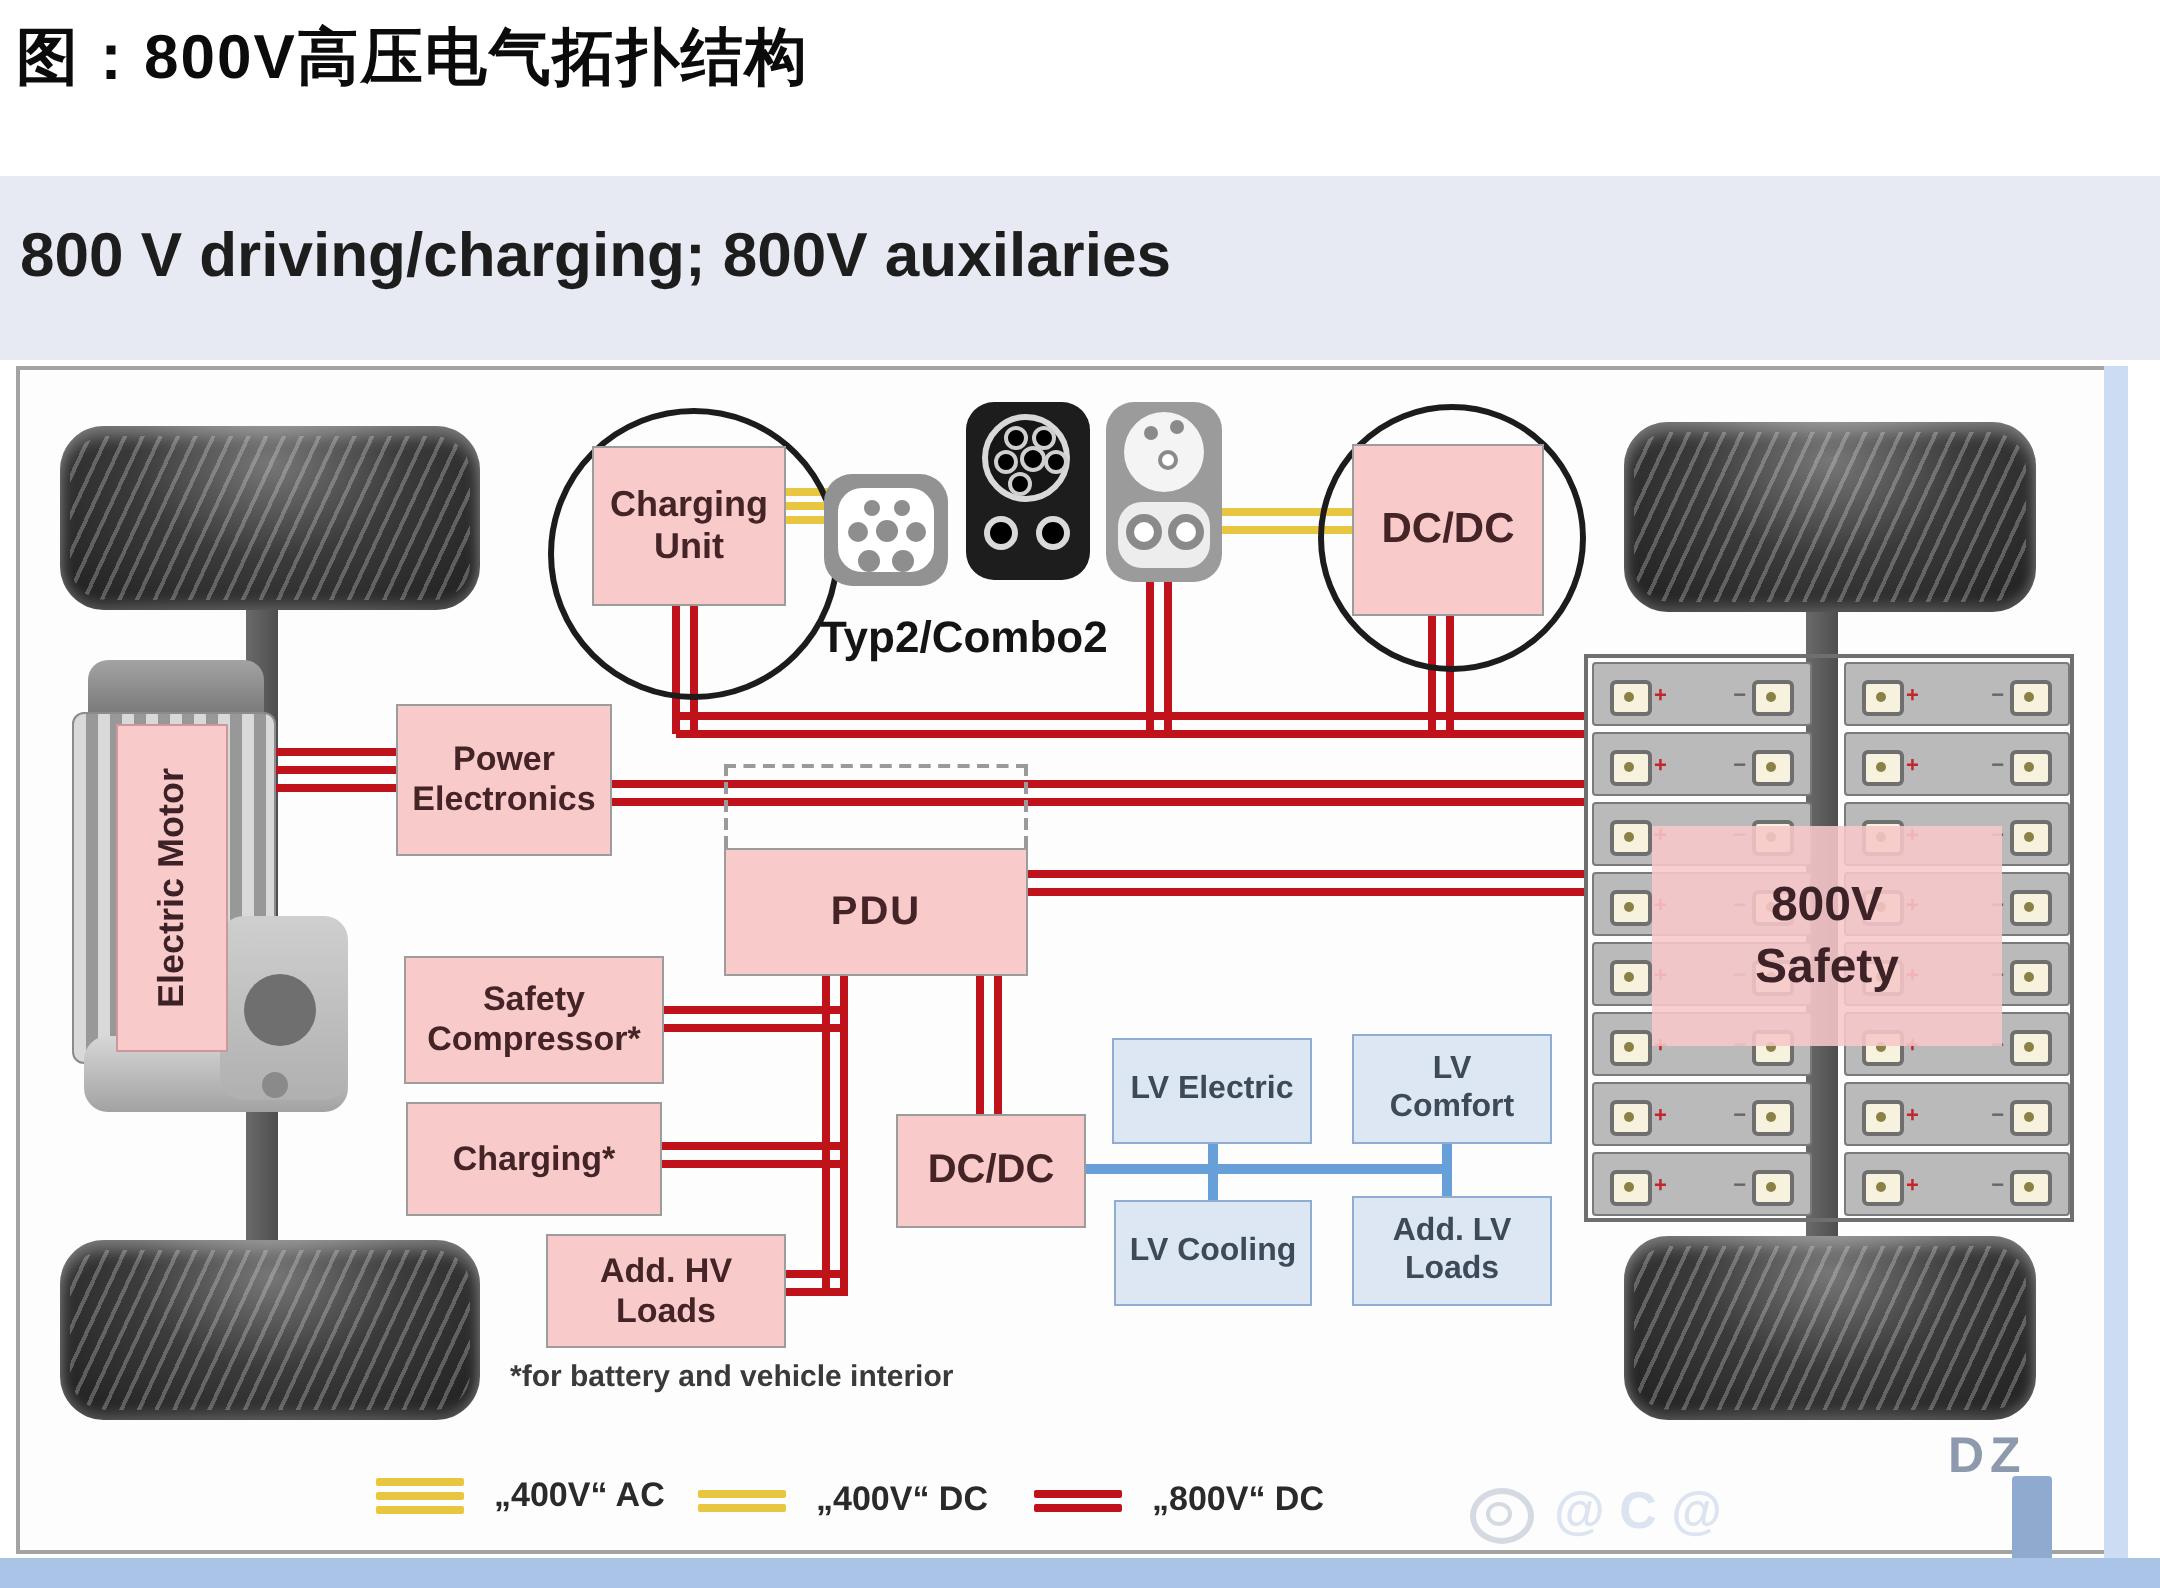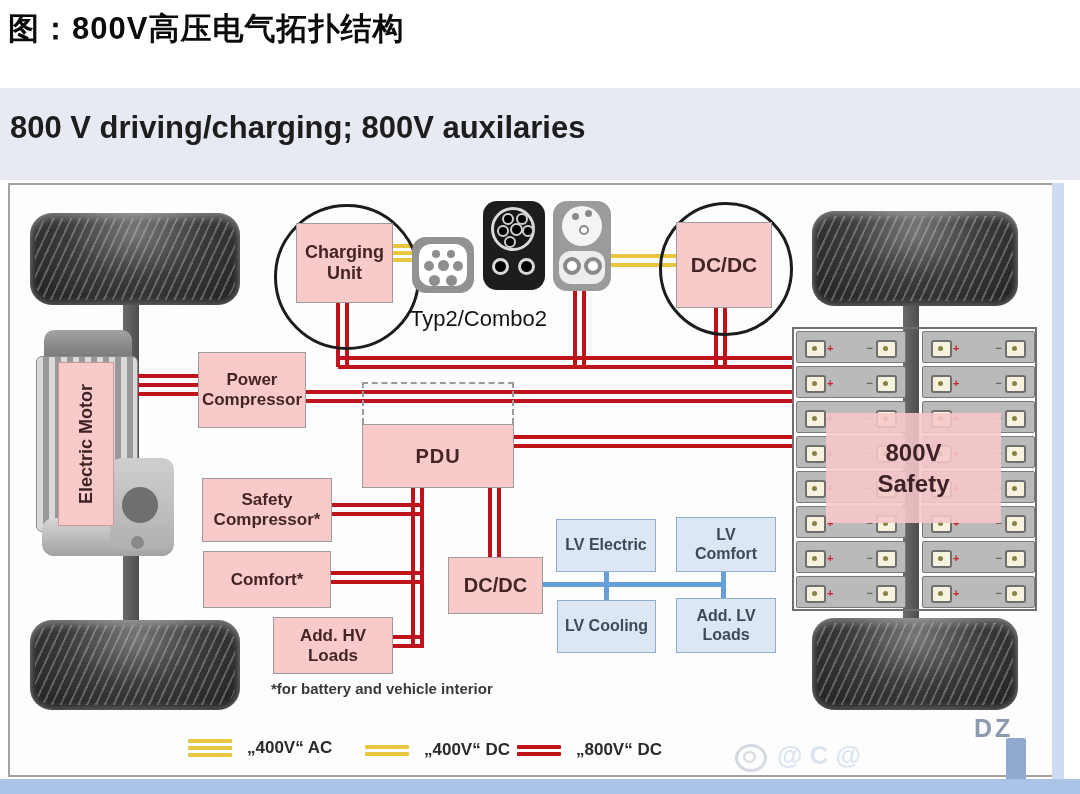--- a/index.html
+++ b/index.html
@@ -44,21 +44,21 @@
   .term{position:absolute;width:17px;height:14px;background:#f6f2dd;border:2px solid #6f6f6f;border-radius:3px;}
   .term i{position:absolute;left:5px;top:4px;width:5px;height:5px;border-radius:50%;background:#8a8146;font-style:normal;}
   .sign{position:absolute;font-size:11px;font-weight:bold;line-height:1;}
   .overlaypink{background:rgba(247,199,202,.88);display:flex;align-items:center;justify-content:center;text-align:center;font-weight:800;color:#3d2327;white-space:pre-line;font-size:24px;line-height:1.3;}
   
   .legend-item{display:flex;align-items:center;gap:15px;}
   .sw{width:44px;display:flex;flex-direction:column;gap:3px;}
   .sw b{height:4px;border-radius:1px;}
   .legend-label{font-size:17px;font-weight:bold;color:#2a2a2a;}
   .footnote{font-size:15px;font-weight:600;color:#3a3a3a;}
-  .typlabel{font-size:22px;font-weight:400;color:#141414;}
+  .typlabel{font-size:22px;font-weight:700;color:#141414;}
   .wm{color:#8d99ad;font-weight:800;}
 </style>
 </head>
 <body>
 
 <div class="abs page-title">图：800V高压电气拓扑结构</div>
 <div class="abs band"></div>
 <div class="abs subtitle">800 V driving/charging; 800V auxilaries</div>
 
 <div class="abs panel"></div>
@@ -130,24 +130,24 @@
   <div class="dot" style="left:19px;top:12px;width:7px;height:7px;background:#8a8a8a;"></div>
   <div class="dot" style="left:32px;top:9px;width:7px;height:7px;background:#8a8a8a;"></div>
   <div class="dot" style="left:26px;top:24px;width:10px;height:10px;border:2px solid #8a8a8a;background:#fff;box-sizing:border-box;"></div>
   <div class="dot" style="left:6px;top:50px;width:46px;height:33px;border-radius:12px;background:#ededed;"></div>
   <div class="dot" style="left:10px;top:56px;width:18px;height:18px;border:4px solid #8a8a8a;background:#fff;box-sizing:border-box;"></div>
   <div class="dot" style="left:31px;top:56px;width:18px;height:18px;border:4px solid #8a8a8a;background:#fff;box-sizing:border-box;"></div>
 </div>
 <div class="abs typlabel" style="left:410px;top:306px;">Typ2/Combo2</div>
 
 <div class="abs box" style="left:198px;top:352px;width:108px;height:76px;font-size:17px;">Power
-Compressor</div>
+Electronics</div>
 <div class="abs box" style="left:202px;top:478px;width:130px;height:64px;font-size:17px;">Safety
 Compressor*</div>
-<div class="abs box" style="left:203px;top:551px;width:128px;height:57px;font-size:17px;">Comfort*</div>
+<div class="abs box" style="left:203px;top:551px;width:128px;height:57px;font-size:17px;">Charging*</div>
 <div class="abs box" style="left:273px;top:617px;width:120px;height:57px;font-size:17px;">Add. HV
 Loads</div>
 
 <div class="abs dashedbox" style="left:362px;top:382px;width:152px;height:42px;"></div>
 <div class="abs box" style="left:362px;top:424px;width:152px;height:64px;font-size:20px;letter-spacing:1px;">PDU</div>
 
 <div class="abs box" style="left:448px;top:557px;width:95px;height:57px;font-size:20px;">DC/DC</div>
 <div class="abs box lvbox" style="left:556px;top:519px;width:100px;height:53px;font-size:16px;">LV Electric</div>
 <div class="abs box lvbox" style="left:676px;top:517px;width:100px;height:55px;font-size:16px;">LV
 Comfort</div>
@@ -315,31 +315,31 @@
         <span class="sign" style="right:32px;top:11px;color:#666;">−</span>
         <span class="term" style="right:8px;top:8px;">
           <i></i>
         </span>
       </div>
     </div>
 </div>
 <div class="abs overlaypink" style="left:826px;top:413px;width:175px;height:110px;">800V
 Safety</div>
 
-<div class="abs footnote" style="left:255px;top:680px;margin-left:16px;">*for battery and vehicle interior</div>
+<div class="abs footnote" style="left:255px;top:680px;">*for battery and vehicle interior</div>
 
 <div class="abs legend-item" style="left:188px;top:738px;">
     <div class="sw">
       <b style="background: rgb(233, 198, 63);"></b>
       <b style="background: rgb(233, 198, 63);"></b>
       <b style="background: rgb(233, 198, 63);"></b>
     </div>
     <span class="legend-label">„400V“ AC</span>
   </div>
-<div class="abs legend-item" style="left:365px;top:740px;">
+<div class="abs legend-item" style="left:349px;top:740px;">
     <div class="sw">
       <b style="background: rgb(233, 198, 63);"></b>
       <b style="background: rgb(233, 198, 63);"></b>
     </div>
     <span class="legend-label">„400V“ DC</span>
   </div>
 <div class="abs legend-item" style="left:517px;top:740px;">
     <div class="sw">
       <b style="background: rgb(191, 18, 26);"></b>
       <b style="background: rgb(191, 18, 26);"></b>

